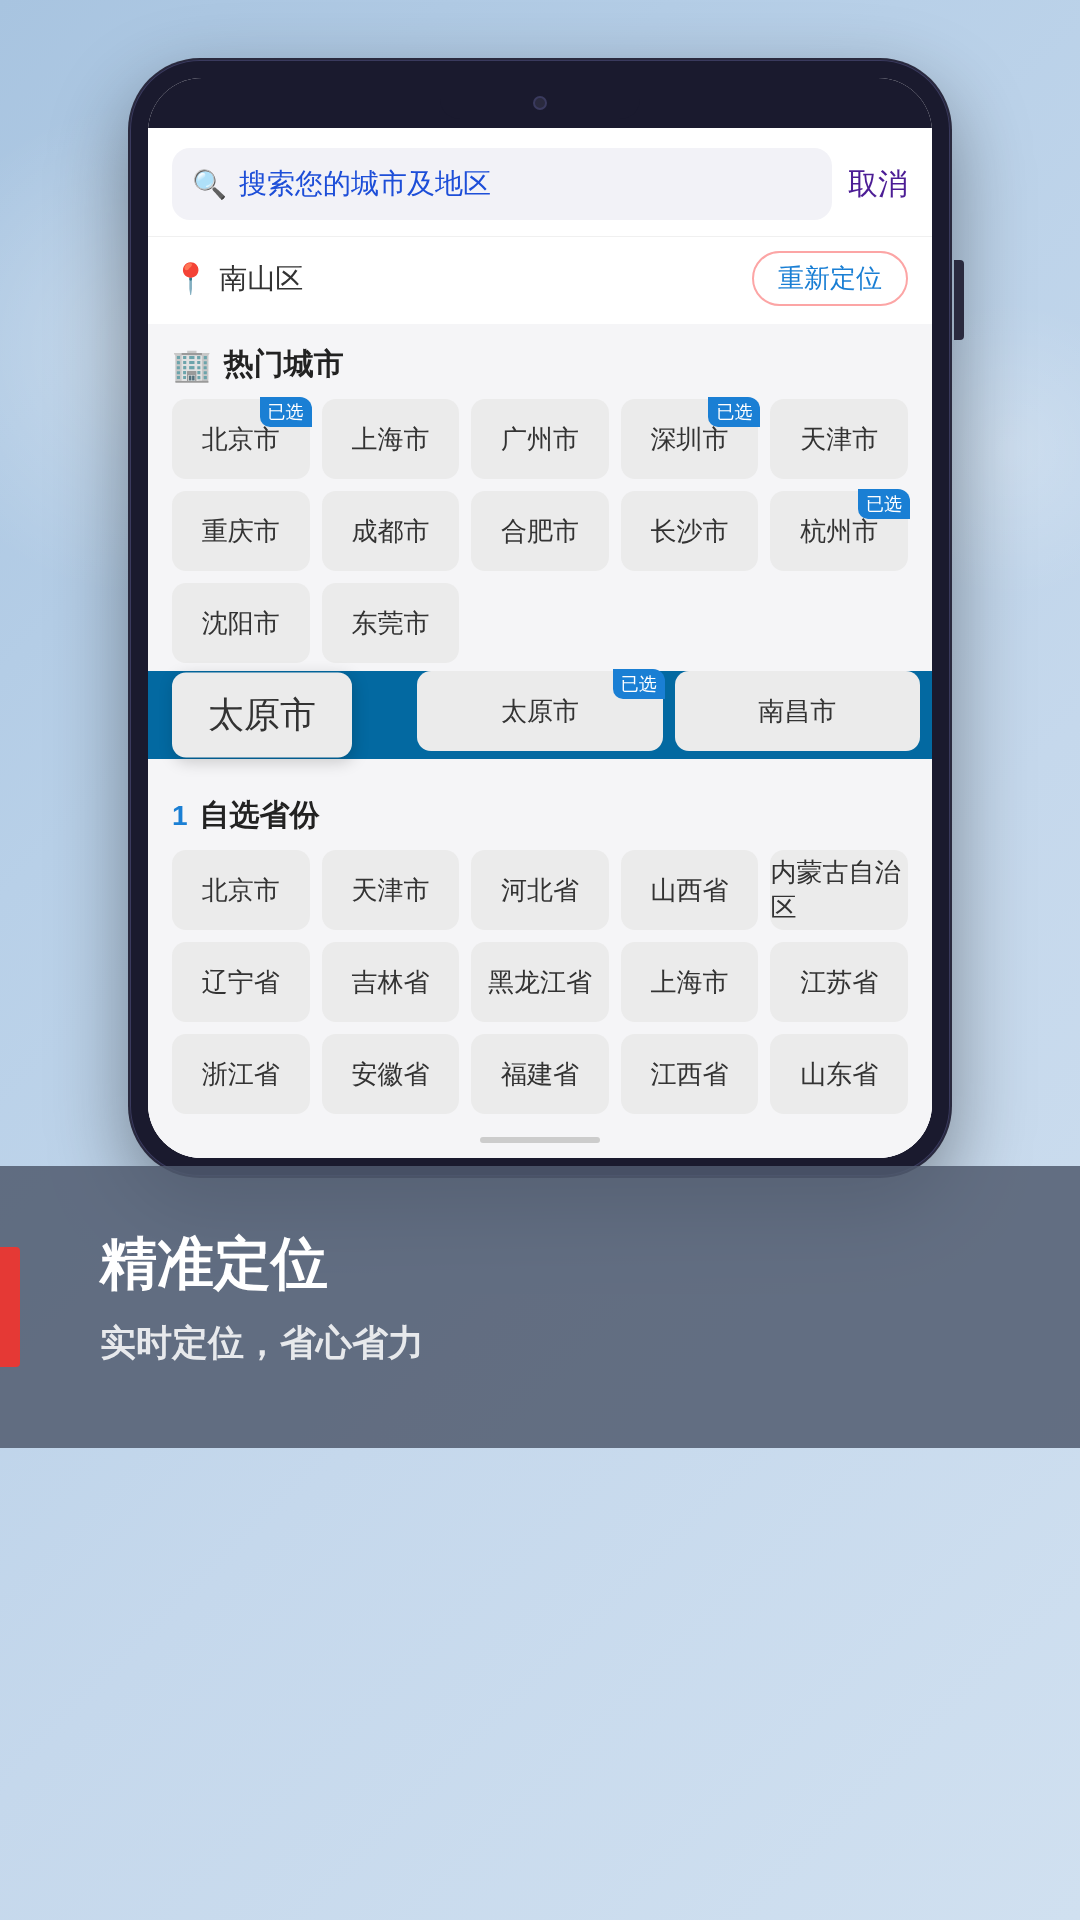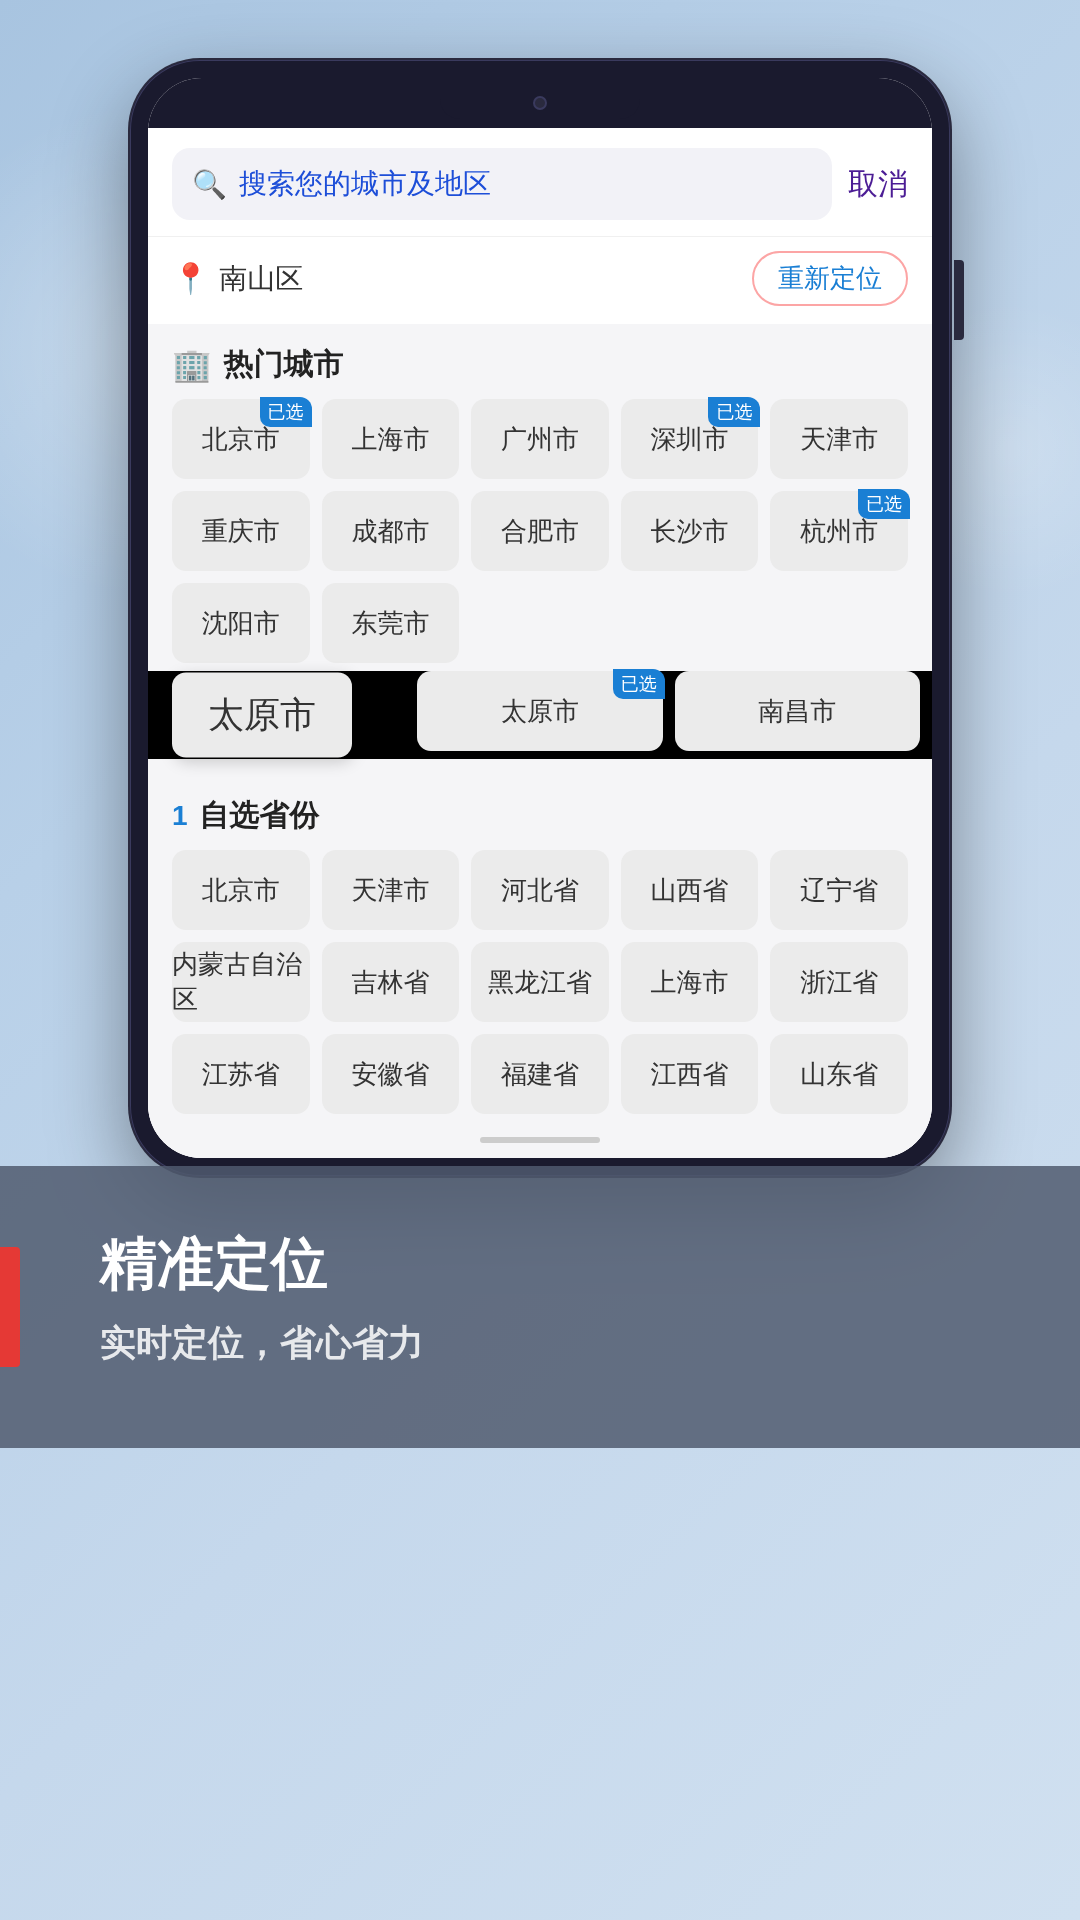--- a/index.html
+++ b/index.html
@@ -305,21 +305,21 @@
       width: 20px;
       height: 120px;
       background: #e53935;
       border-radius: 0 4px 4px 0;
     }
 
     
     .row-with-tooltip {
       position: relative;
       padding: 0 12px 8px;
-      background: #000000;
+      background: #0369a1;
     }
 
     .tooltip-floating {
       position: absolute;
       left: 24px;
       top: 50%;
       transform: translateY(-50%);
       z-index: 50;
       background: #ebebeb;
       border-radius: 14px;
@@ -411,27 +411,27 @@
           <div class="section-header">
             <span class="section-icon" style="color:#1a7fd4;font-style:normal;font-size:28px;font-weight:900;">1</span>
             <span class="section-title">自选省份</span>
           </div>
 
           <div class="city-grid">
             <div class="city-btn">北京市</div>
             <div class="city-btn">天津市</div>
             <div class="city-btn">河北省</div>
             <div class="city-btn">山西省</div>
+            <div class="city-btn">内蒙古自治区</div>
             <div class="city-btn">辽宁省</div>
-            <div class="city-btn">内蒙古自治区</div>
             <div class="city-btn">吉林省</div>
             <div class="city-btn">黑龙江省</div>
             <div class="city-btn">上海市</div>
+            <div class="city-btn">江苏省</div>
             <div class="city-btn">浙江省</div>
-            <div class="city-btn">江苏省</div>
             <div class="city-btn">安徽省</div>
             <div class="city-btn">福建省</div>
             <div class="city-btn">江西省</div>
             <div class="city-btn">山东省</div>
           </div>
         </div>
 
         <div class="bottom-home-indicator">
           <div class="home-indicator-bar"></div>
         </div>

